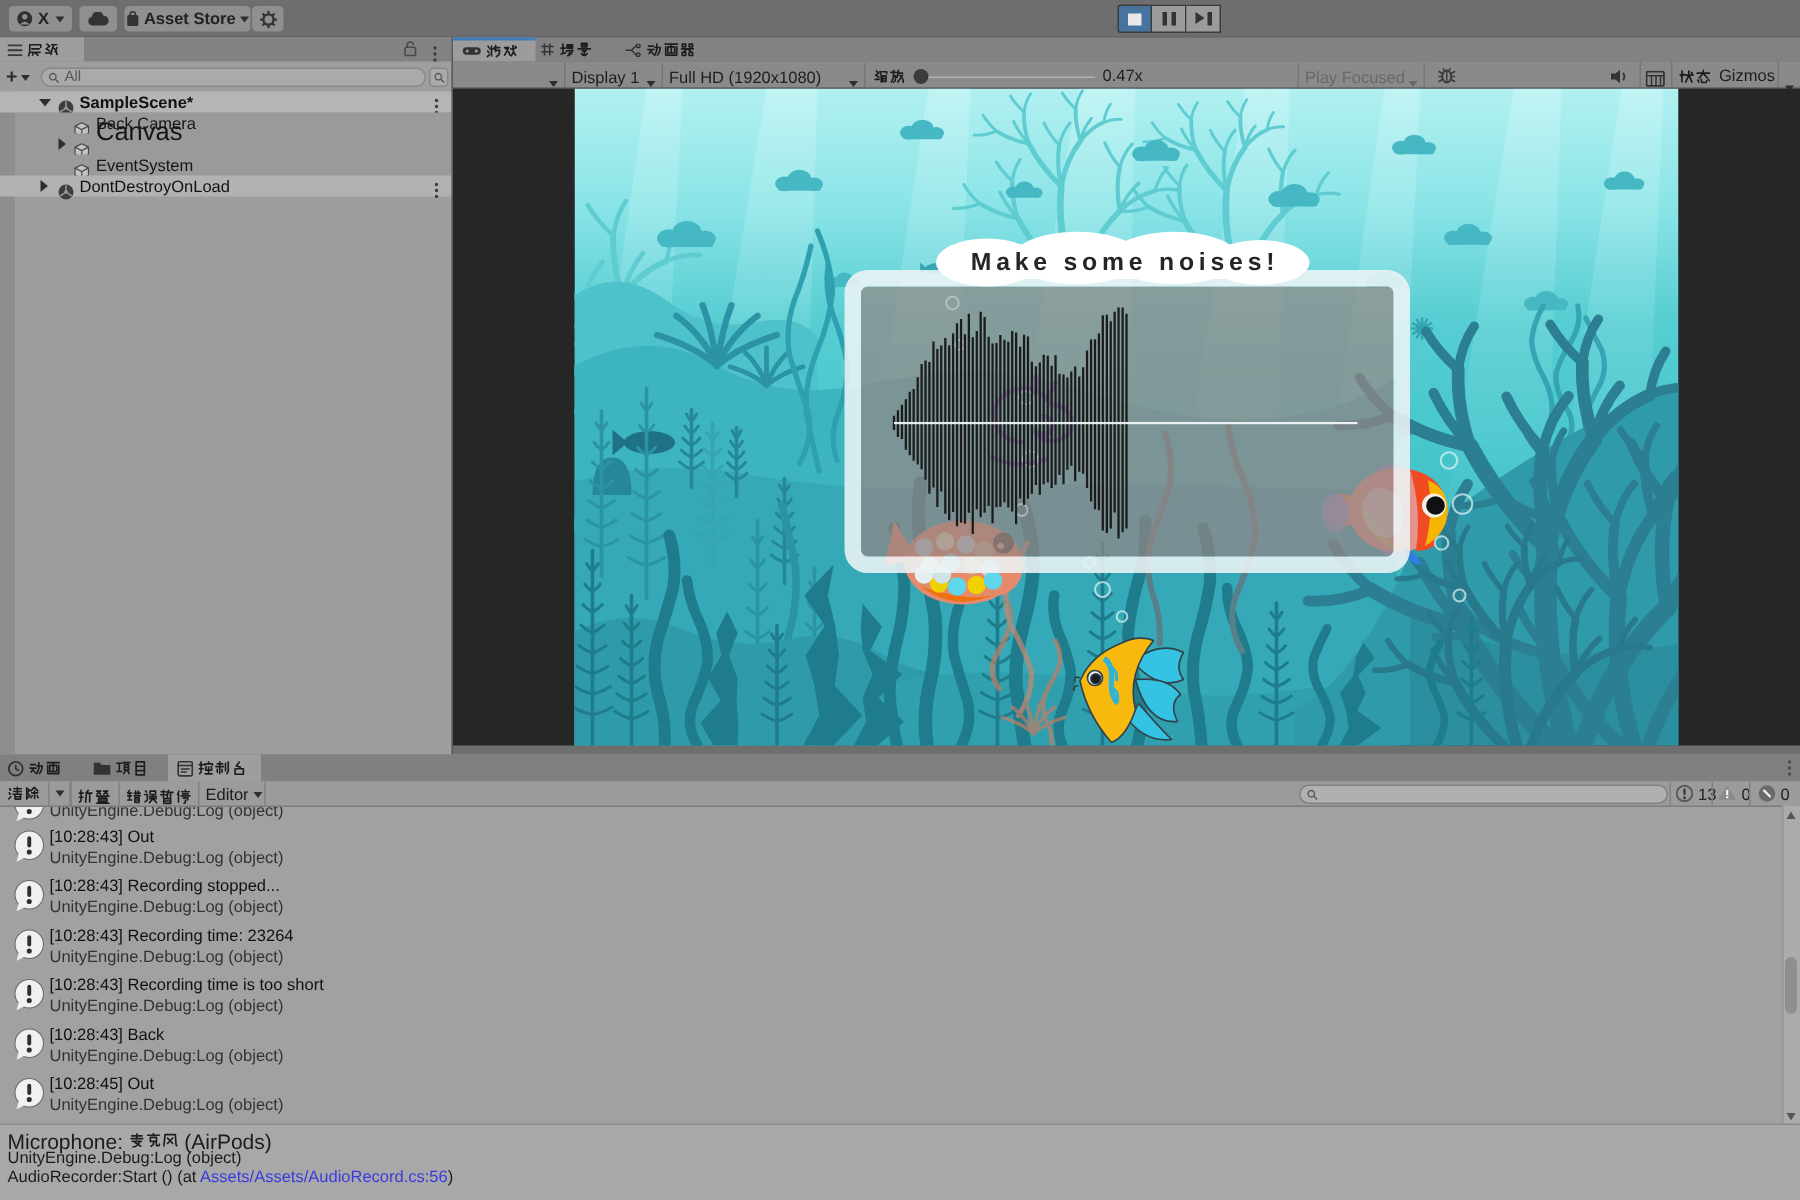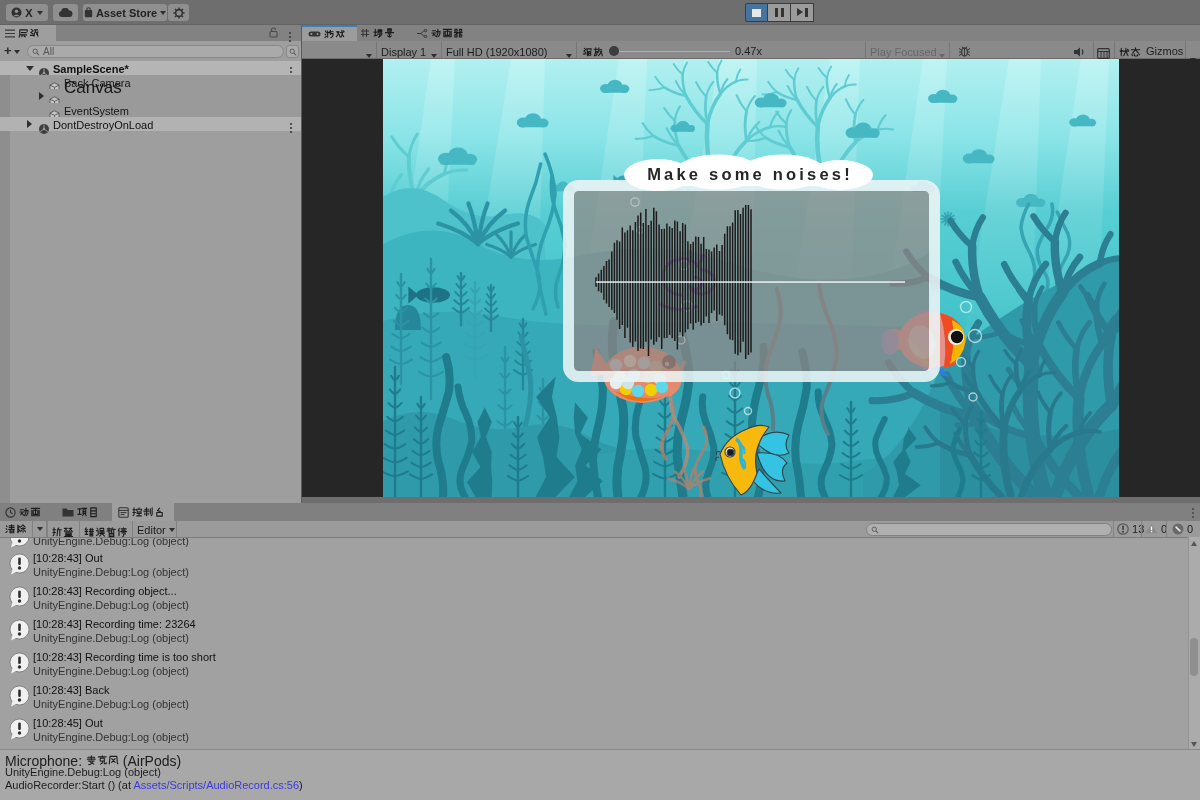--- a/index.html
+++ b/index.html
@@ -978,21 +978,21 @@
       <div class="l1">[10:28:43] Out</div>
       <div class="l2">UnityEngine.Debug:Log (object)</div>
     </div>
 <div class="logrow" style="top:581px;height:33px;">
       <div class="bang"><svg width="23" height="23" viewBox="0 0 23 23">
           <circle cx="11.5" cy="10.5" r="9.5" fill="#f0f0f0" stroke="#6a6a6a" stroke-width="0.7"></circle>
           <path d="M4.5 16 L3 21.5 L9 18.5 Z" fill="#f0f0f0"></path>
           <rect x="10.2" y="4.5" width="2.6" height="7.5" rx="1.3" fill="#2e2e2e"></rect>
           <circle cx="11.5" cy="15" r="1.7" fill="#2e2e2e"></circle>
         </svg></div>
-      <div class="l1">[10:28:43] Recording object...</div>
+      <div class="l1">[10:28:43] Recording stopped...</div>
       <div class="l2">UnityEngine.Debug:Log (object)</div>
     </div>
 <div class="logrow" style="top:614px;height:33px;">
       <div class="bang"><svg width="23" height="23" viewBox="0 0 23 23">
           <circle cx="11.5" cy="10.5" r="9.5" fill="#f0f0f0" stroke="#6a6a6a" stroke-width="0.7"></circle>
           <path d="M4.5 16 L3 21.5 L9 18.5 Z" fill="#f0f0f0"></path>
           <rect x="10.2" y="4.5" width="2.6" height="7.5" rx="1.3" fill="#2e2e2e"></rect>
           <circle cx="11.5" cy="15" r="1.7" fill="#2e2e2e"></circle>
         </svg></div>
       <div class="l1">[10:28:43] Recording time: 23264</div>
@@ -1038,13 +1038,13 @@
           <path d="M1.83333,2.29167 L8.70833,2.29167 M5.31667,0.916667 L5.31667,4.58333 M1.375,4.125 L9.16667,4.125 M2.29167,5.95833 L8.25,5.95833 M3.20833,5.95833 L5.04167,7.33333 L7.79167,9.16667 M6.875,6.875 L4.58333,9.16667 L2.75,9.625" fill="none" stroke="#1d1d1d" stroke-width="1.1" stroke-linecap="round" stroke-linejoin="round"></path>
         </svg>
         <svg width="11" height="11" viewBox="0 0 11 11" style="vertical-align:0px">
           <path d="M1.375,1.83333 L9.16667,1.83333 M5.31667,0.733333 L5.31667,1.83333 M3.20833,3.20833 L7.33333,3.20833 L7.33333,5.95833 L3.20833,5.95833 L3.20833,3.20833 M5.31667,5.95833 L5.31667,8.06667 L3.66667,9.16667 M7.15,5.95833 L7.33333,8.70833 L8.98333,8.70833 L9.35,7.79167" fill="none" stroke="#1d1d1d" stroke-width="1.1" stroke-linecap="round" stroke-linejoin="round"></path>
         </svg>
         <svg width="11" height="11" viewBox="0 0 11 11" style="vertical-align:0px">
           <path d="M2.01667,1.375 L1.28333,8.89167 M2.01667,1.375 L8.89167,1.375 L9.35,8.25 L9.9,8.89167 M3.66667,3.66667 L7.15,7.33333 M7.15,3.66667 L3.66667,7.33333" fill="none" stroke="#1d1d1d" stroke-width="1.1" stroke-linecap="round" stroke-linejoin="round"></path>
         </svg>
       </span> (AirPods)</div>
 <div class="abs" style="left:5px;top:766px;font-size:11px;color:#1c1c1c">UnityEngine.Debug:Log (object)</div>
-<div class="abs" style="left:5px;top:779px;font-size:11px;color:#1c1c1c">AudioRecorder:Start () (at <span style="color:#3a3ae0">Assets/Scripts/AudioRecord.cs:56</span>)</div>
+<div class="abs" style="left:5px;top:779px;font-size:11px;color:#1c1c1c">AudioRecorder:Start () (at <span style="color:#3a3ae0">Assets/Assets/AudioRecord.cs:56</span>)</div>
 </div>
 </body></html>

